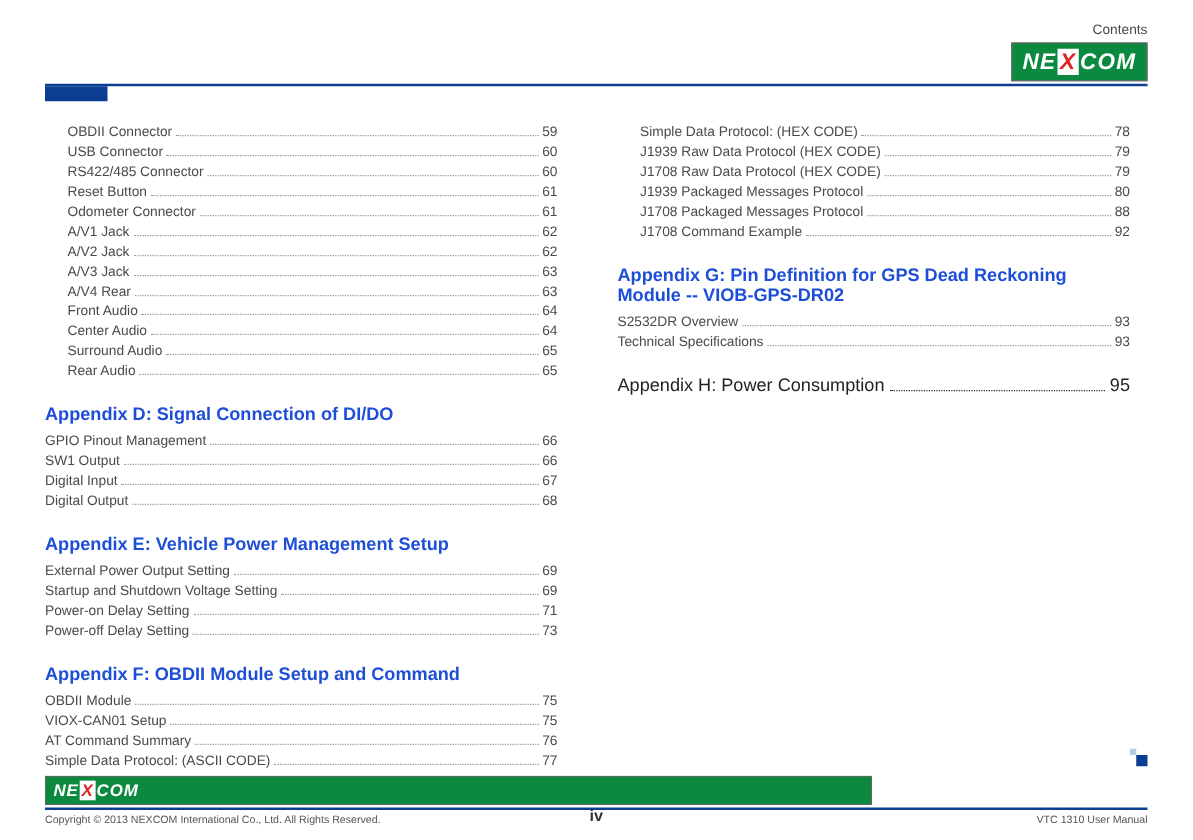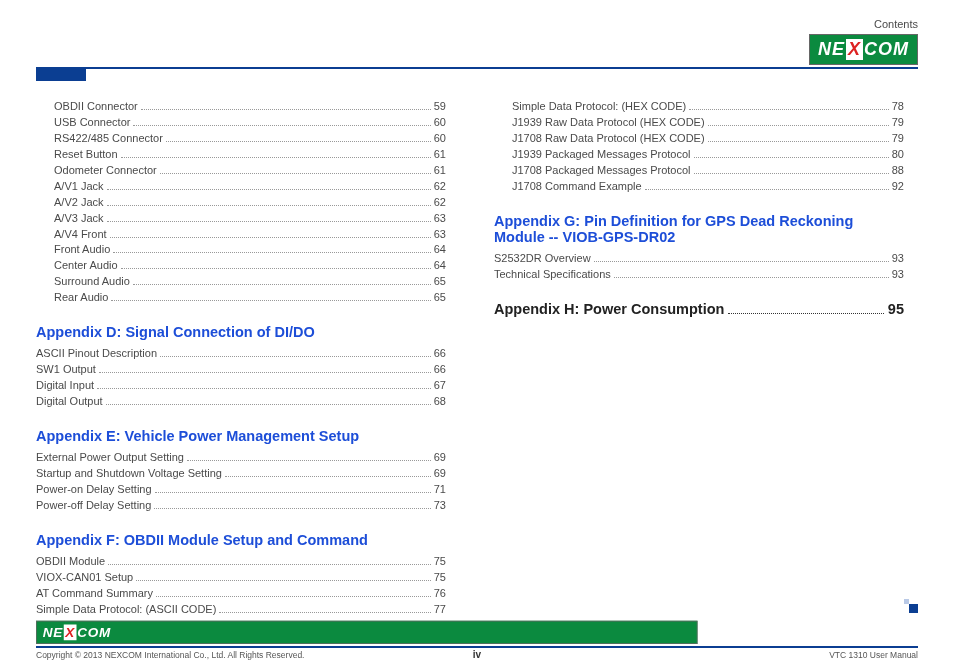--- a/index.html
+++ b/index.html
@@ -85,21 +85,21 @@
   .section-title {
     font-size: 14.5px;
     font-weight: 700;
     color: #1d4ed8;
     margin: 18px 0 6px 0;
   }
   .appendix-h {
     display:flex;
     align-items:baseline;
     font-size:14.5px;
-    font-weight:700;
+    font-weight:400;
     color:#222;
     margin-top:18px;
   }
   .appendix-h .dots {
     flex:1 1 auto;
     border-bottom:1.5px dotted #333;
     margin:0 4px 4px 4px;
   }
   .footer {
     position:absolute;
@@ -116,21 +116,21 @@
   }
   .footer-logo {
     margin-bottom:2px;
   }
   .footer-logo .logo { transform: scale(0.75); transform-origin: left bottom; }
   .footer-center {
     position:absolute;
     left:0; right:0;
     text-align:center;
     font-weight:700;
-    font-size:10px;
+    font-size:13px;
     color:#333;
     pointer-events:none;
   }
   .corner-mark {
     position:absolute;
     right:0; top:-14px;
     width:14px; height:14px;
   }
   .corner-mark::before {
     content:"";
@@ -198,21 +198,21 @@
             <span class="label">A/V2 Jack</span>
             <span class="dots"></span>
             <span class="pg">62</span>
           </div>
           <div class="toc-line indent">
             <span class="label">A/V3 Jack</span>
             <span class="dots"></span>
             <span class="pg">63</span>
           </div>
           <div class="toc-line indent">
-            <span class="label">A/V4 Front</span>
+            <span class="label">A/V4 Rear</span>
             <span class="dots"></span>
             <span class="pg">63</span>
           </div>
           <div class="toc-line indent">
             <span class="label">Front Audio</span>
             <span class="dots"></span>
             <span class="pg">64</span>
           </div>
           <div class="toc-line indent">
             <span class="label">Center Audio</span>
@@ -227,21 +227,21 @@
           <div class="toc-line indent">
             <span class="label">Rear Audio</span>
             <span class="dots"></span>
             <span class="pg">65</span>
           </div>
         </div>
 
       <div class="section-title">Appendix D: Signal Connection of DI/DO</div>
       <div>
           <div class="toc-line">
-            <span class="label">ASCII Pinout Description</span>
+            <span class="label">GPIO Pinout Management</span>
             <span class="dots"></span>
             <span class="pg">66</span>
           </div>
           <div class="toc-line">
             <span class="label">SW1 Output</span>
             <span class="dots"></span>
             <span class="pg">66</span>
           </div>
           <div class="toc-line">
             <span class="label">Digital Input</span>

